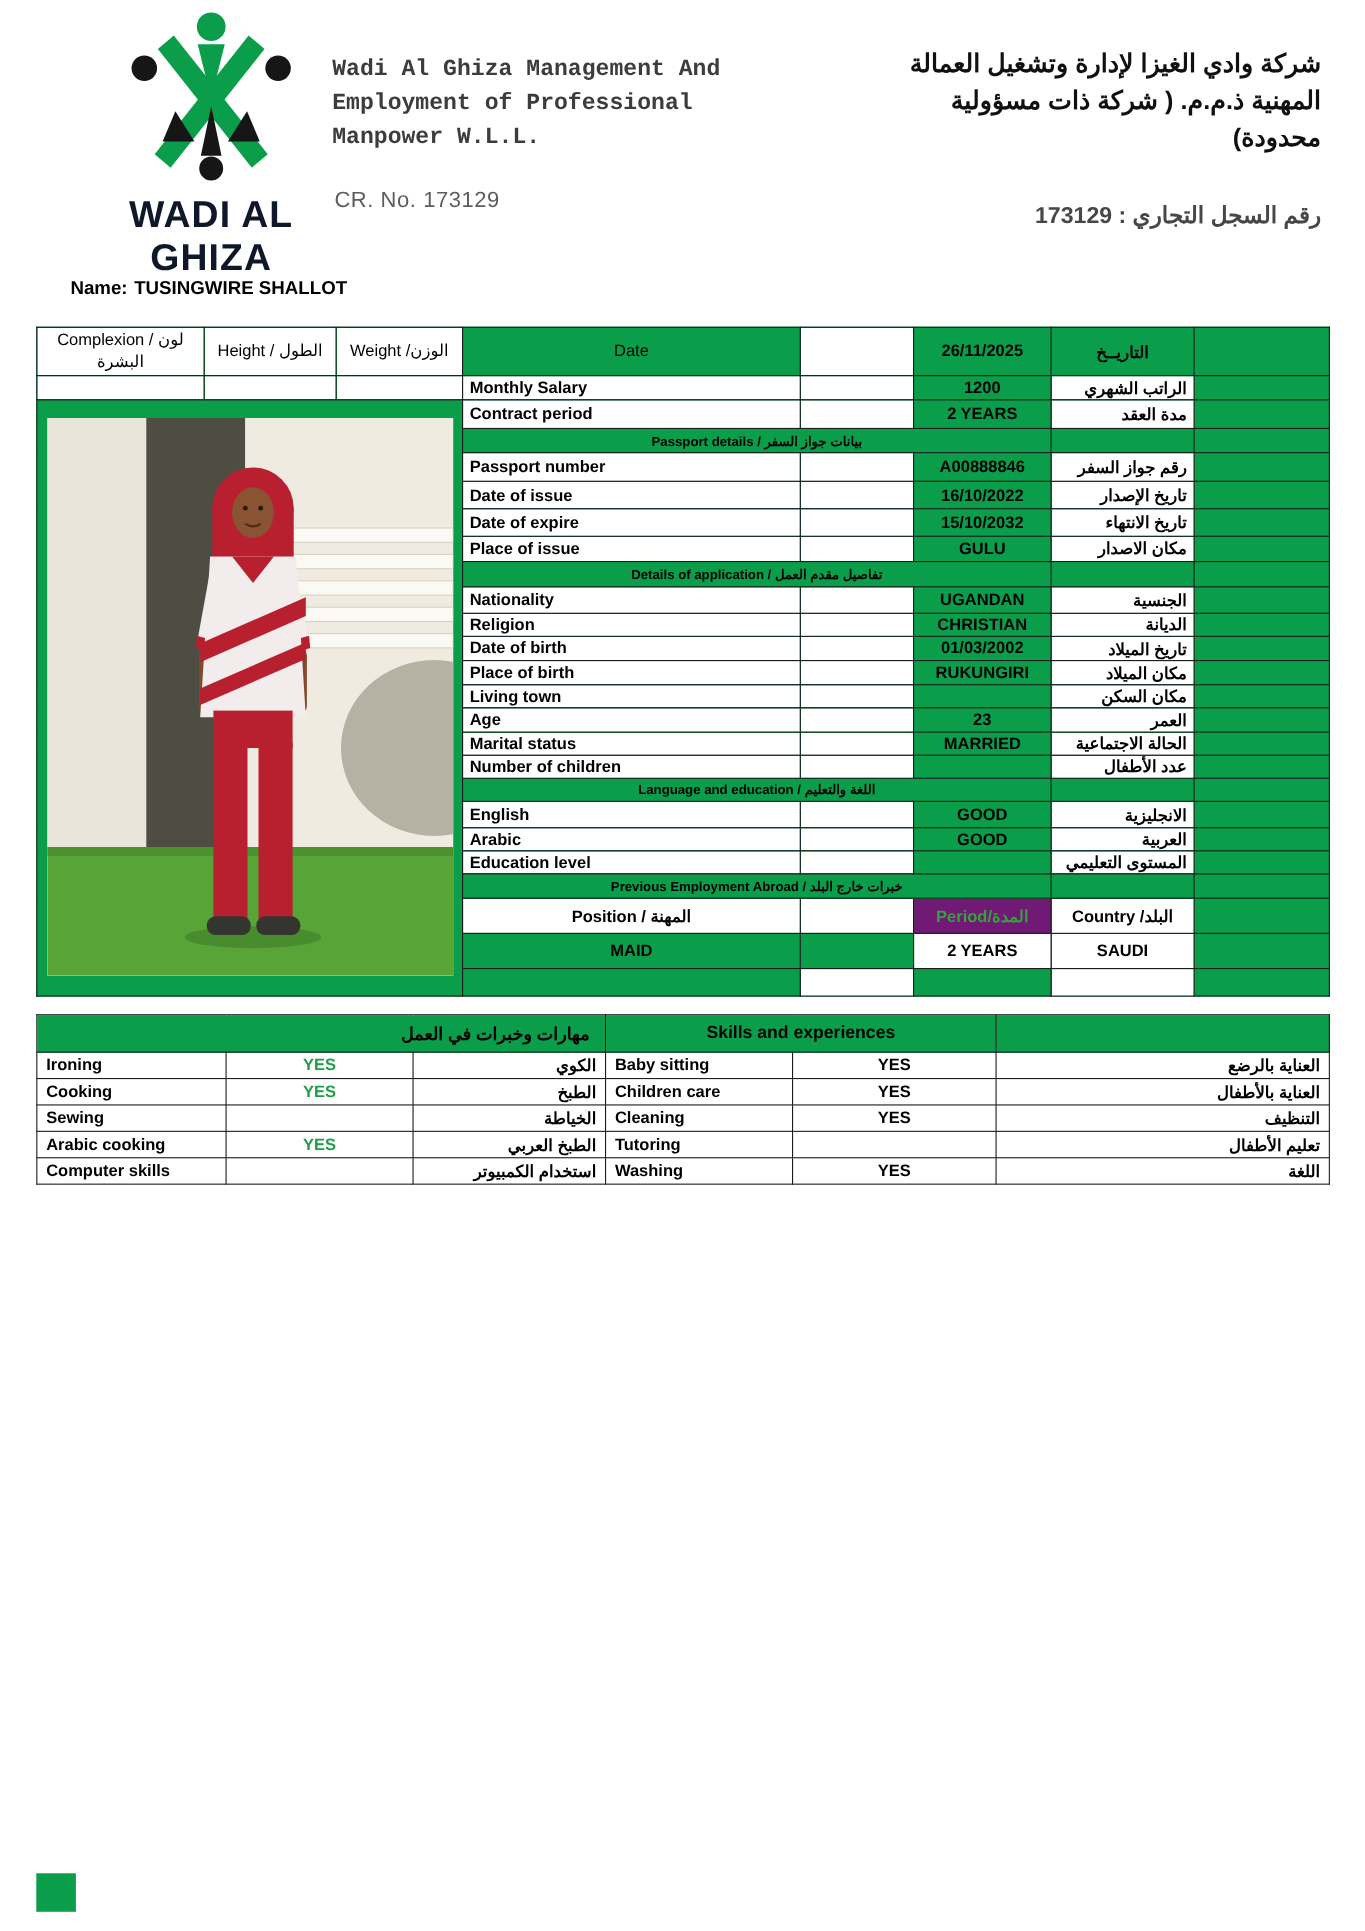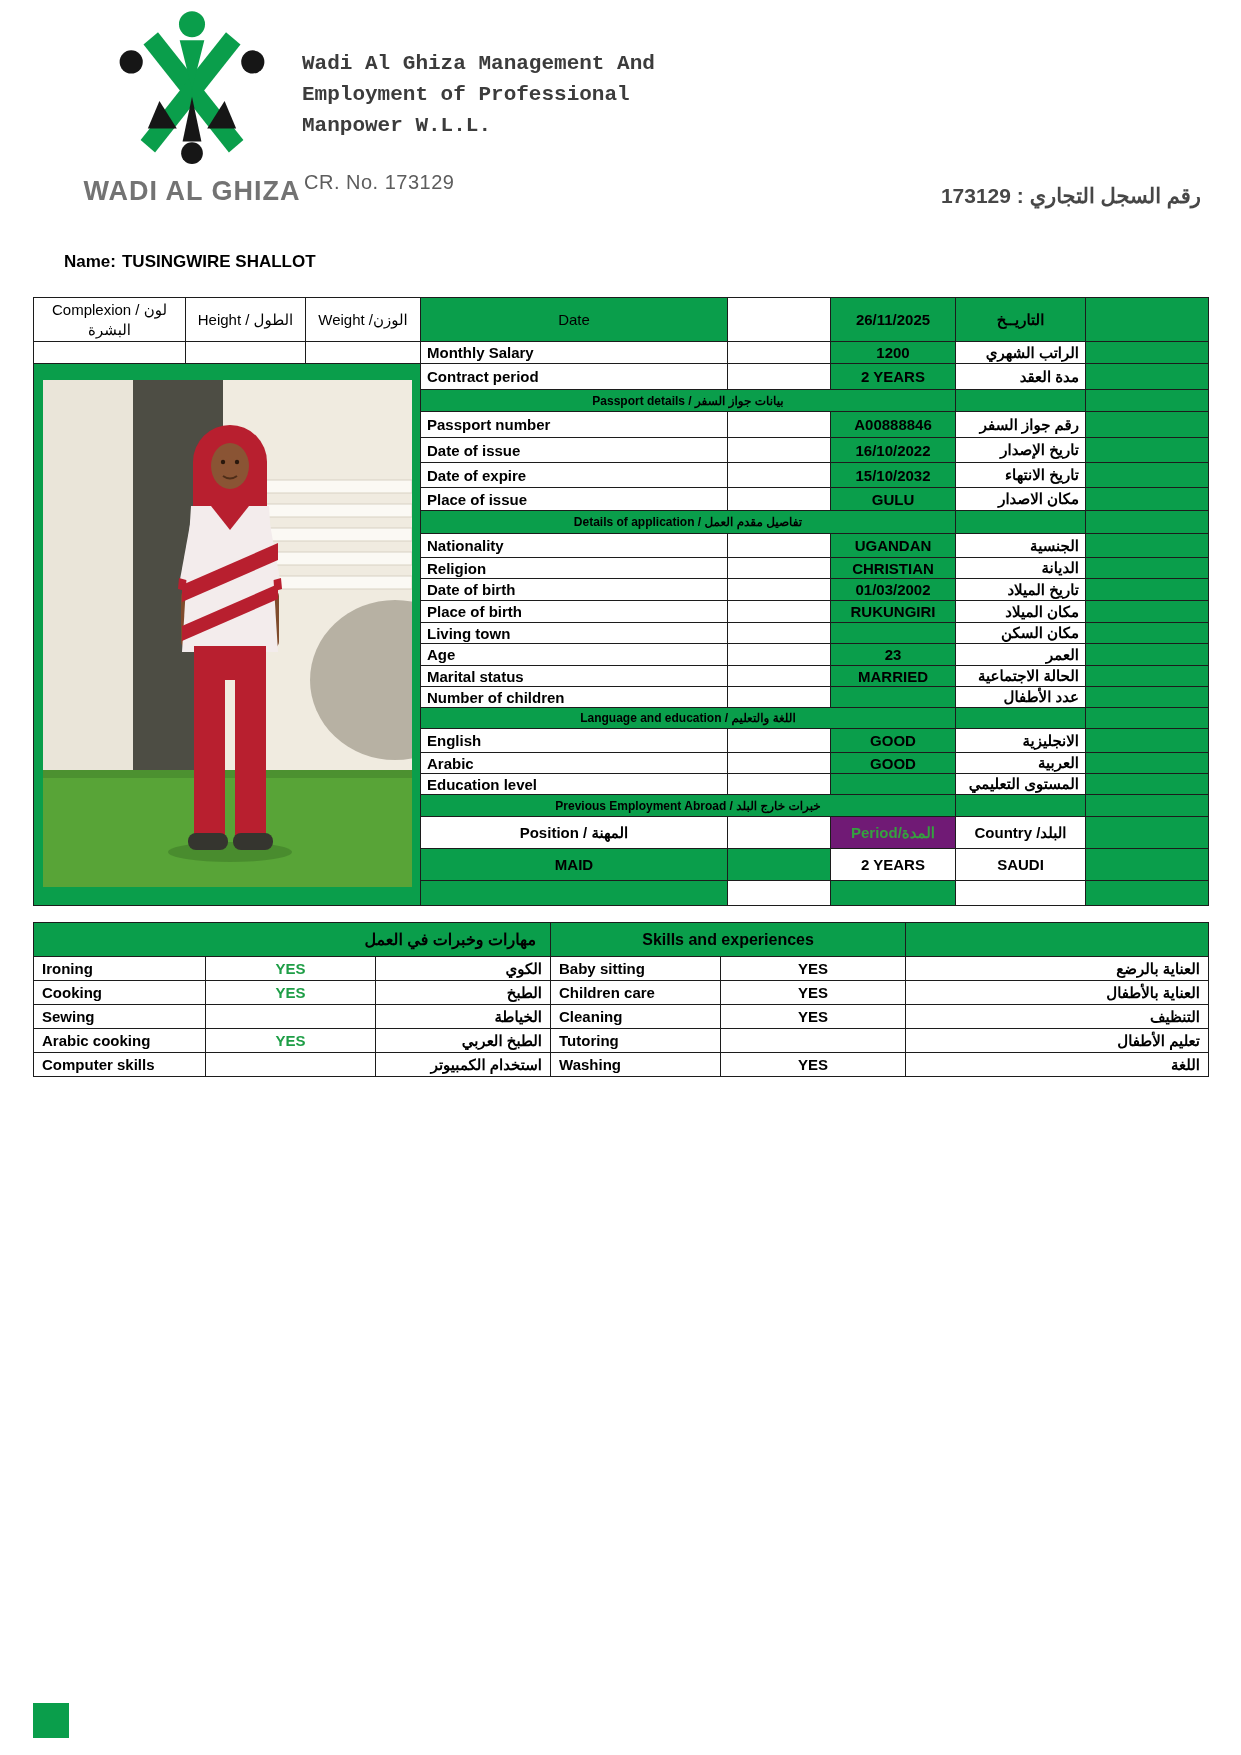--- a/index.html
+++ b/index.html
@@ -3,21 +3,21 @@
 <meta charset="utf-8">
 <style>
   :root{ --green:#0a9e4b; }
   *{ box-sizing:border-box; }
   body{ margin:0; background:#ffffff; font-family:"Liberation Sans", sans-serif; }
   .page{ position:relative; width:1241px; height:1755px; background:#fff; overflow:hidden; }
 
   
   .brand{ position:absolute; left:72px; top:8px; width:240px; text-align:center; }
   .brand svg{ display:block; margin:0 auto; }
-  .brand-name{ margin-top:8px; font-size:27px; font-weight:bold; letter-spacing:1px; color:#737373; }
+  .brand-name{ margin-top:8px; font-size:34px; font-weight:bold; letter-spacing:1px; color:#0f172a; }
 
   .company{ position:absolute; left:302px; top:48px; font-size:21px; font-weight:bold; color:#3c3c3c; line-height:31px;font-family:Liberation Mono, monospace; }
   .cr{ position:absolute; left:304px; top:171px; font-size:20px; color:#5d5d5d; letter-spacing:.5px; }
 
   .ar-company{ position:absolute; right:40px; top:40px; direction:rtl; text-align:right;
                font-size:23px; font-weight:bold; color:#101010; line-height:34px; }
   .ar-cr{ position:absolute; right:40px; top:184px; direction:rtl; font-size:21px; font-weight:bold; color:#474747; }
 
   .name-line{ position:absolute; left:64px; top:252px; font-size:17px; font-weight:bold; color:#000; }
   .name-line .nv{ margin-left:6px; }
@@ -74,20 +74,25 @@
     <div class="brand-name">WADI AL GHIZA</div>
   </div>
 
   <div class="company">
     <div>Wadi Al Ghiza Management And</div>
     <div>Employment of Professional</div>
     <div>Manpower W.L.L.</div>
   </div>
   <div class="cr">CR. No. 173129</div>
 
+  <div class="ar-company">
+    <div>شركة وادي الغيزا لإدارة وتشغيل العمالة</div>
+    <div>المهنية ذ.م.م. ( شركة ذات مسؤولية</div>
+    <div>محدودة)</div>
+  </div>
   <div class="ar-cr">رقم السجل التجاري : 173129</div>
 
   <div class="name-line">
     <span>Name:</span><span class="nv">TUSINGWIRE SHALLOT</span>
   </div>
 
   <table class="main-table">
     <colgroup>
       <col style="width:152px">
         <col style="width:120px">

